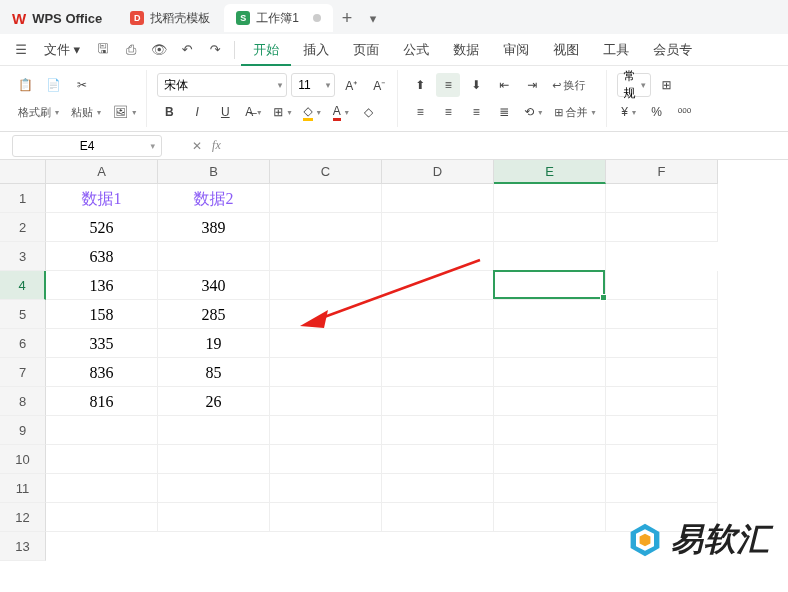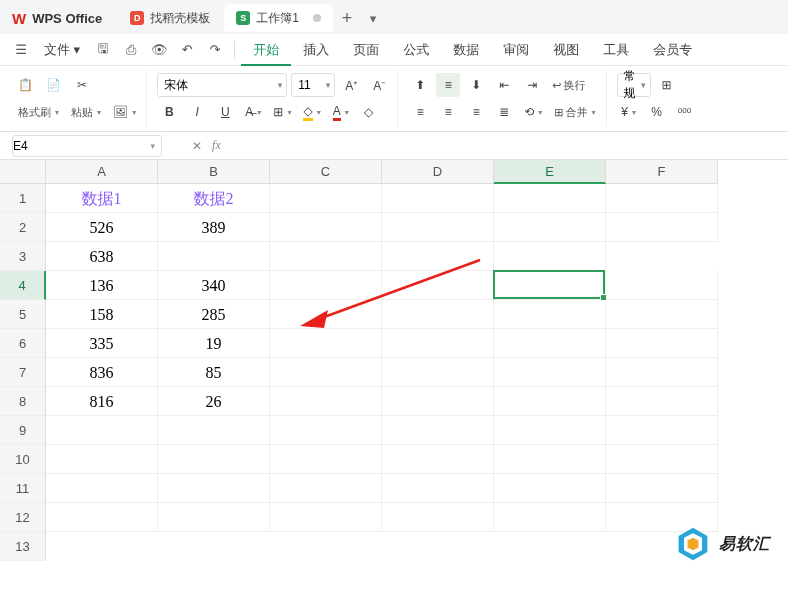--- a/index.html
+++ b/index.html
@@ -24,21 +24,21 @@
 .tgroup { display: flex; flex-direction: column; justify-content: space-between; padding: 2px 6px; border-right: 1px solid #eee; }
 .tgroup:last-child { border-right: none; }
 .trow { display: flex; align-items: center; gap: 4px; height: 26px; }
 .tbtn { height: 24px; min-width: 24px; padding: 0 4px; display: flex; align-items: center; justify-content: center; font-size: 12px; color: #444; cursor: pointer; border-radius: 3px; gap: 2px; }
 .tlabel { font-size: 11px; color: #555; }
 .tselect { height: 24px; border: 1px solid #ddd; border-radius: 3px; font-size: 12px; padding: 0 16px 0 6px; background: #fff; display: flex; align-items: center; position: relative; cursor: pointer; }
 .tselect::after { content: "▾"; position: absolute; right: 4px; font-size: 9px; color: #888; }
 .dd::after { content: "▾"; font-size: 8px; margin-left: 2px; color: #888; }
 
 .namebox-row { height: 28px; background: #fff; border-bottom: 1px solid #e0e0e0; display: flex; align-items: center; }
-.namebox { width: 150px; height: 22px; margin-left: 12px; border: 1px solid #ddd; border-radius: 3px; font-size: 12px; line-height: 20px; position: relative; cursor: text; }
+.namebox { width: 150px; height: 22px; margin-left: 12px; border: 1px solid #ddd; border-radius: 3px; font-size: 12px; text-align: center; line-height: 20px; position: relative; cursor: text; }
 .namebox::after { content: "▾"; position: absolute; right: 6px; font-size: 9px; color: #999; }
 .fxarea { display: flex; align-items: center; margin-left: 30px; gap: 10px; font-size: 12px; color: #888; }
 .fxbar { flex: 1; height: 20px; }
 
 .sheet { position: relative; background: #fff; }
 .corner { position: absolute; left: 0; top: 0; width: 46px; height: 24px; background: #f5f5f5; border-right: 1px solid #ddd; border-bottom: 1px solid #ddd; }
 .colheads { position: absolute; left: 46px; top: 0; height: 24px; display: flex; }
 .colhead { width: 112px; height: 24px; background: #f5f5f5; border-right: 1px solid #ddd; border-bottom: 1px solid #ddd; text-align: center; font-size: 13px; line-height: 24px; color: #555; cursor: pointer; }
 .colhead.sel { background: #e0ede4; color: #1a7a4a; border-bottom: 2px solid #2e9e5b; }
 .rowheads { position: absolute; left: 0; top: 24px; width: 46px; }
@@ -50,21 +50,21 @@
 .cell.hdr { color: #8b5cf6; }
 .selcell { position: absolute; border: 2px solid #2e9e5b; pointer-events: none; }
 .selcell .handle { position: absolute; right: -4px; bottom: -4px; width: 7px; height: 7px; background: #2e9e5b; border: 1px solid #fff; }
 
 .arrow { position: absolute; pointer-events: none; }
 .arrowline { stroke: #e7211a; stroke-width: 2.5; fill: none; }
 .arrowhead { fill: #e7211a; }
 
 .watermark { position: absolute; right: 18px; bottom: 30px; display: flex; align-items: center; gap: 8px; }
 .watermark .wicon { width: 36px; height: 36px; }
-.watermark .wtext { font-size: 16px; font-weight: 800; color: #222; font-style: italic; letter-spacing: 1px; }
+.watermark .wtext { font-size: 32px; font-weight: 800; color: #222; font-style: italic; letter-spacing: 1px; }
 </style>
 </head>
 <body>
 
 <div class="titlebar">
   <div class="app-logo">
     <span class="w">W</span>
     <span>WPS Office</span>
   </div>
   <div class="tab">

